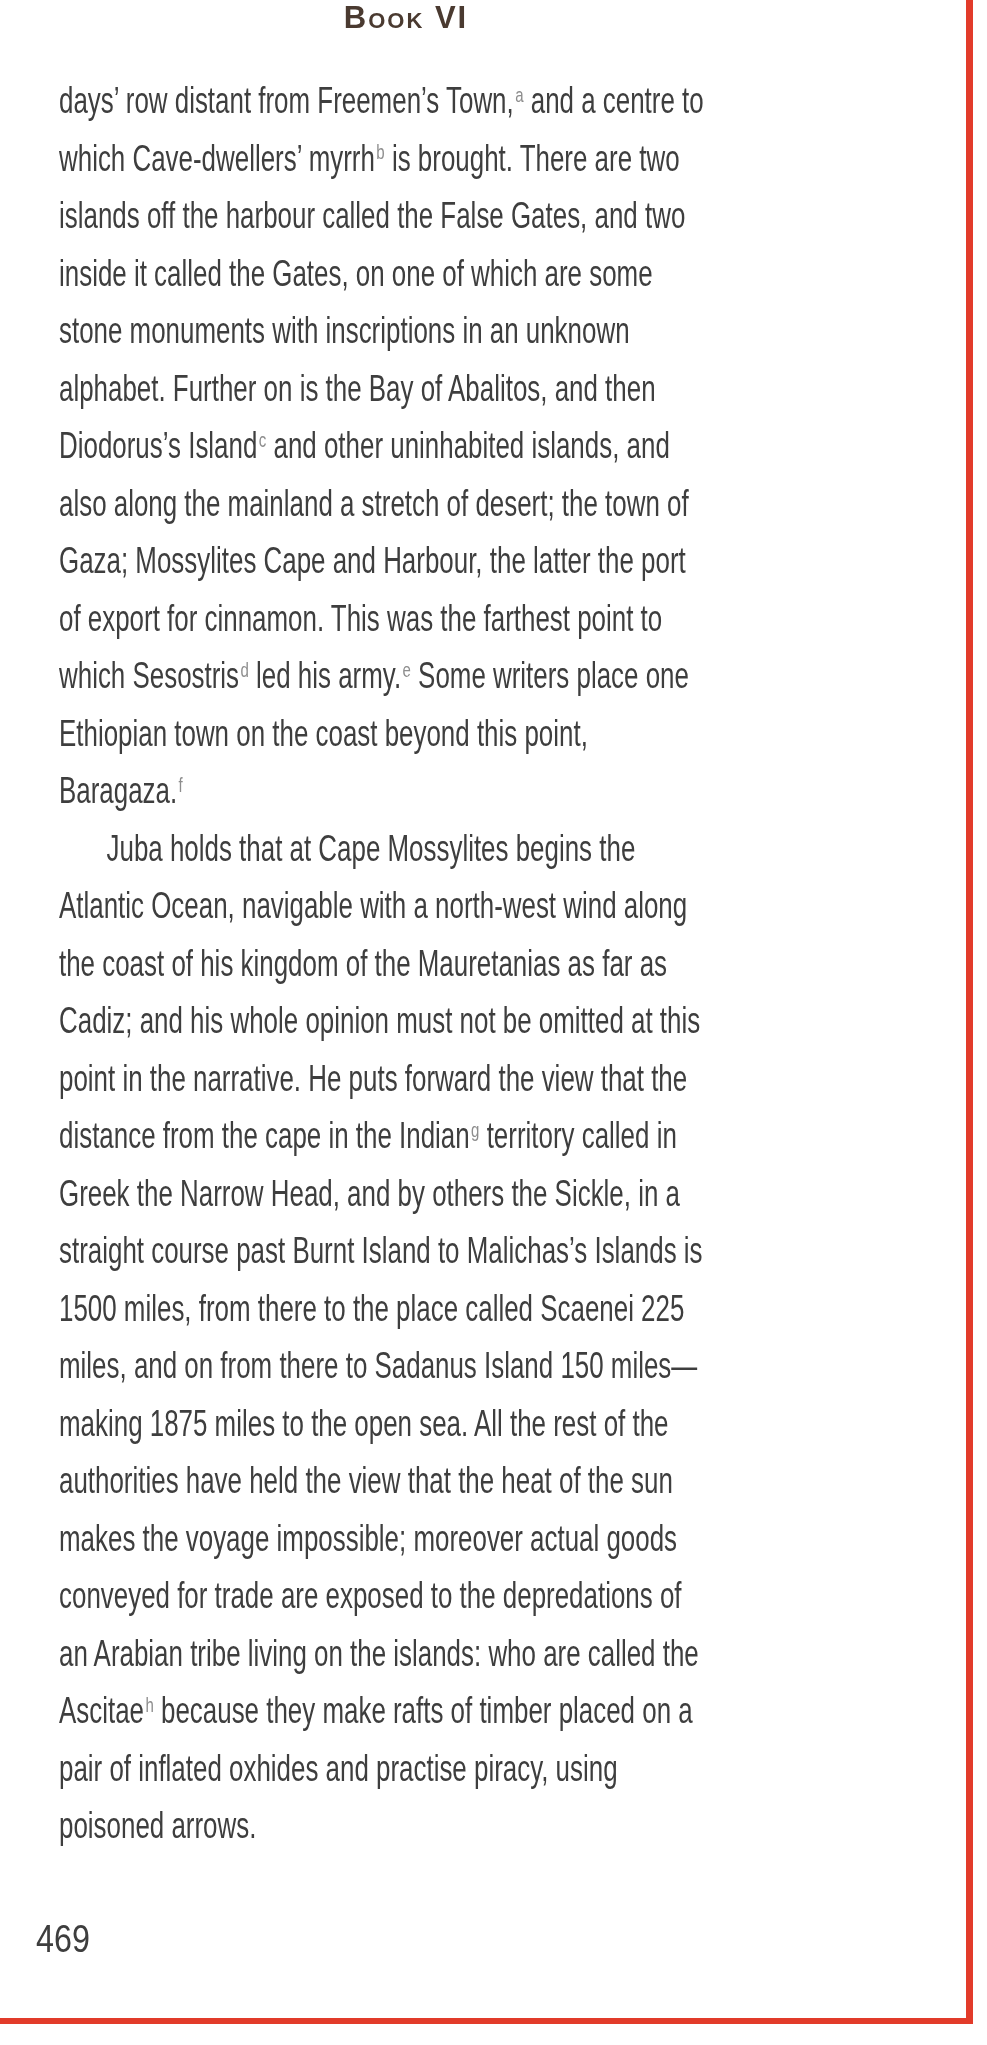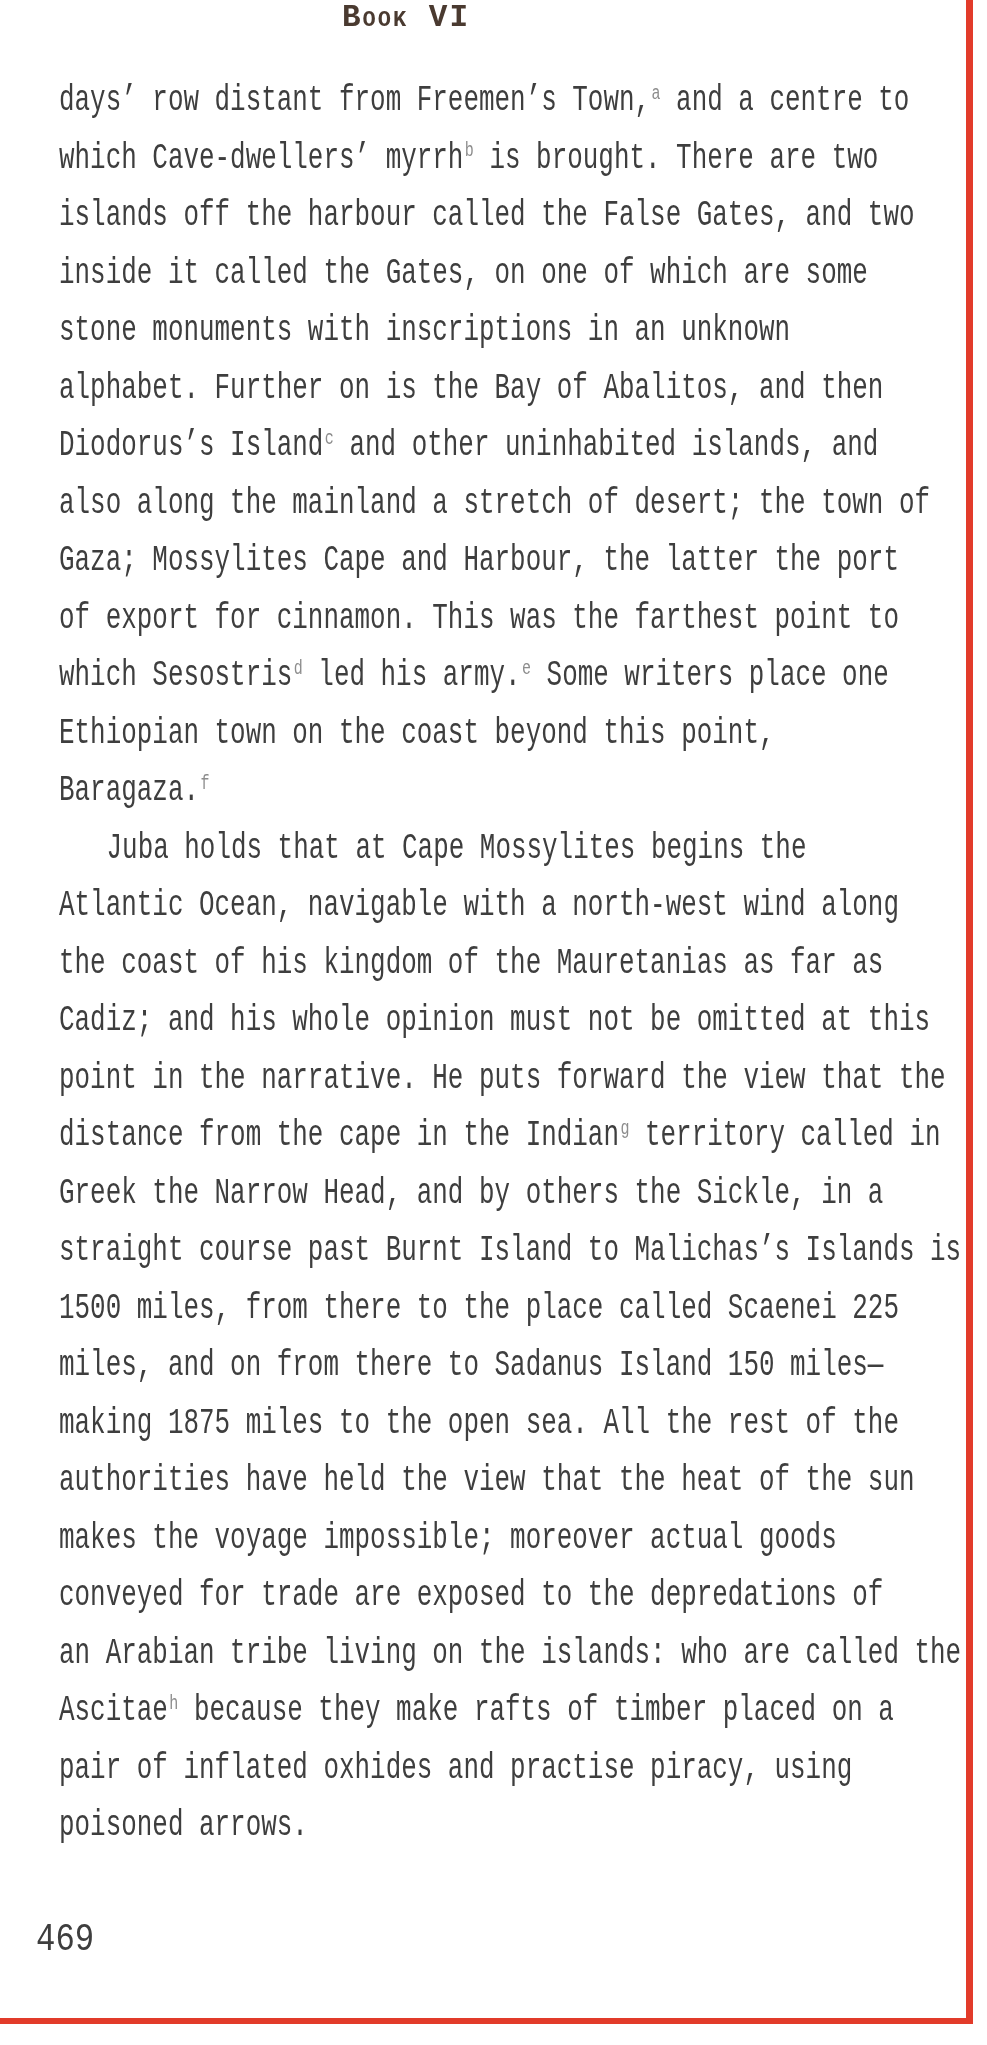--- a/index.html
+++ b/index.html
@@ -8,21 +8,21 @@
     --brown:#4a3a30;
     --fngray:#8d8d8d;
     --paper:#ffffff;
   }
   html,body{margin:0;padding:0;background:#ffffff;}
   .page{
     position:relative;
     width:987px;height:2045px;
     background:var(--paper);
     overflow:hidden;
-    font-family:Liberation Mono, monospace;
+    font-family:Liberation Sans, sans-serif;
     color:var(--ink);
   }
   .title{
     position:absolute;
     left:59px;top:0px;width:694px;
     text-align:center;
     font-variant:small-caps;
     font-weight:bold;
     font-size:31px;
     letter-spacing:2px;

